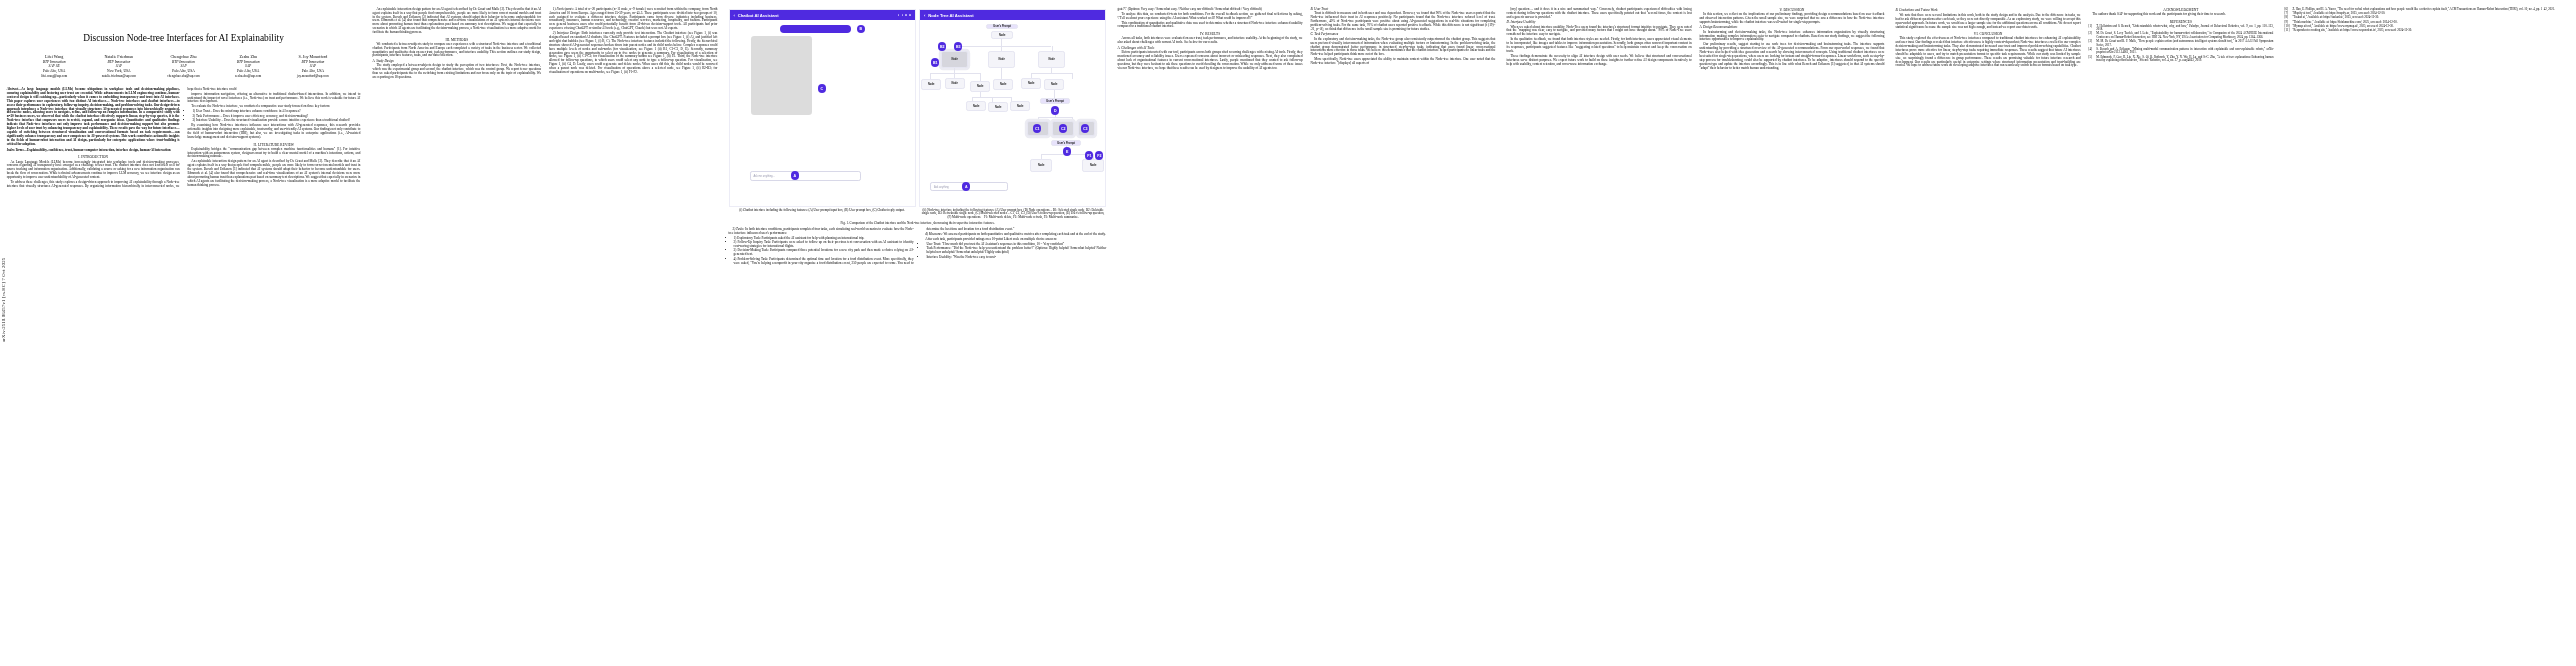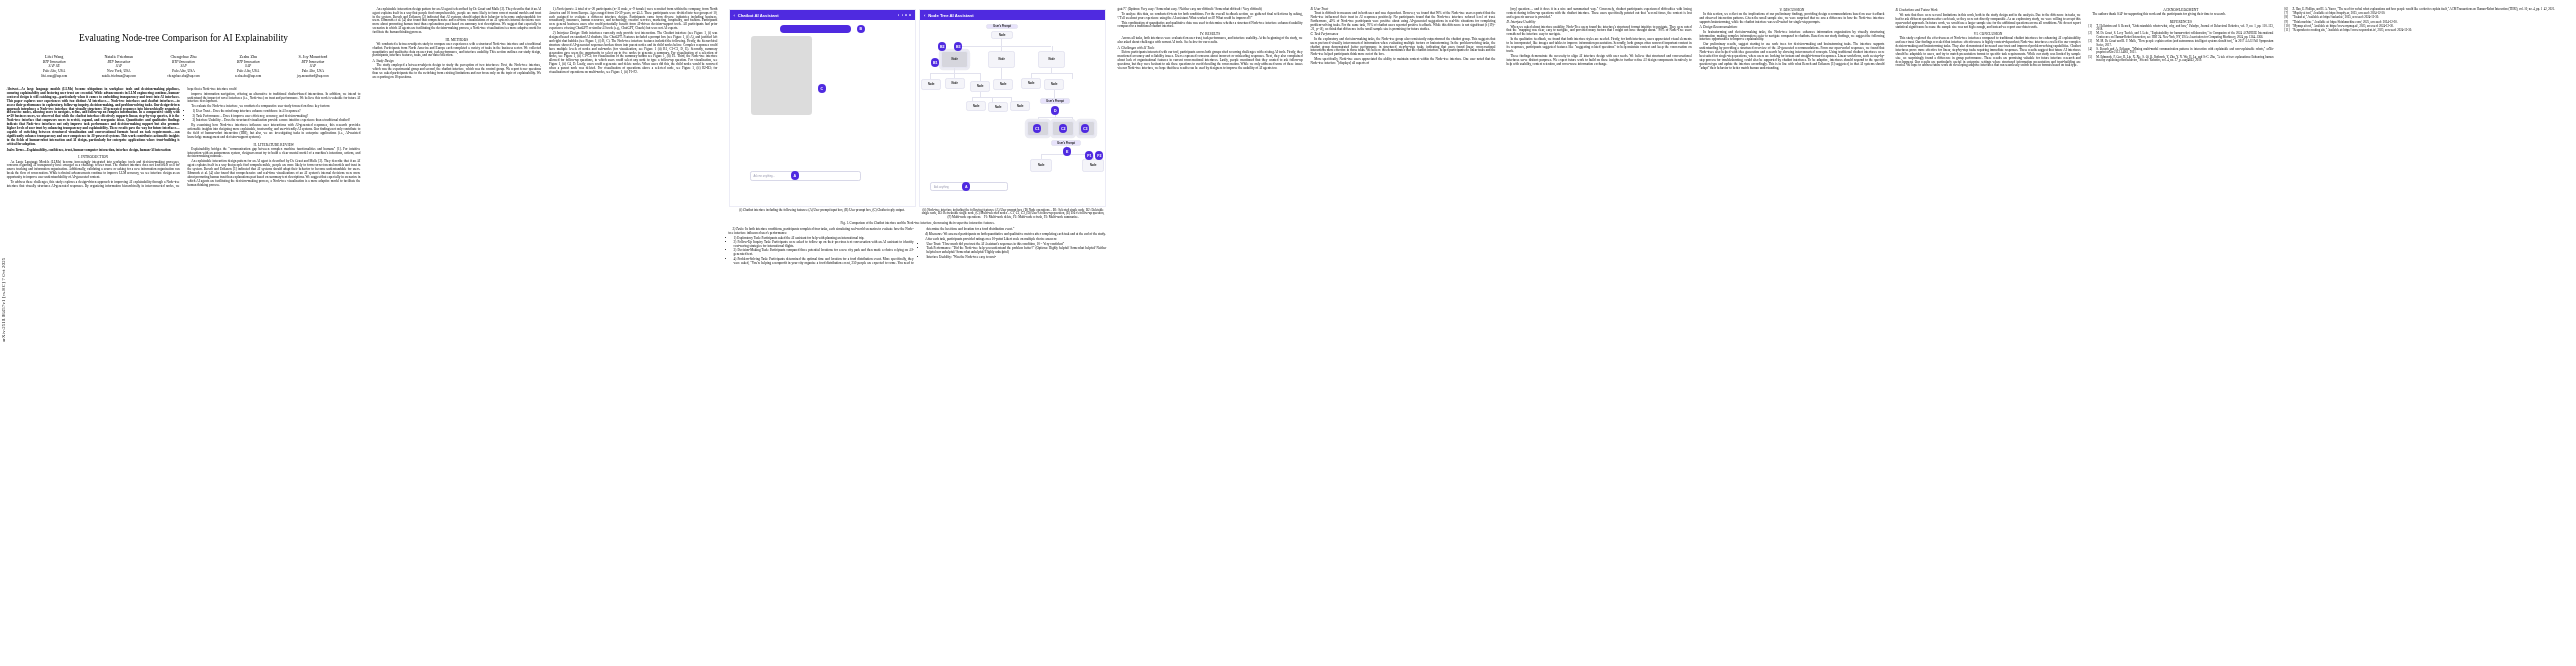--- a/index.html
+++ b/index.html
@@ -216,21 +216,21 @@
 </style>
 </head>
 <body>
 
 <div class="sheet">
 
   <div class="page p1">
 
     <div class="arxiv">arXiv:2510.06457v1  [cs.HC]  7 Oct 2025</div>
 
-    <div class="title">Evaluating Node-tree Comparison for AI Explainability</div>
+    <div class="title">Discussion Node-tree Interfaces for AI Explainability</div>
 
     <div class="authors">
       <div class="author">
         <div class="nm">Lifei Wang</div>
         <div class="aff">BTP Innovation</div>
         <div class="org">SAP SE</div>
         <div>Palo Alto, USA</div>
         <div class="mail">lifei.wang@sap.com</div>
       </div>
       <div class="author">

